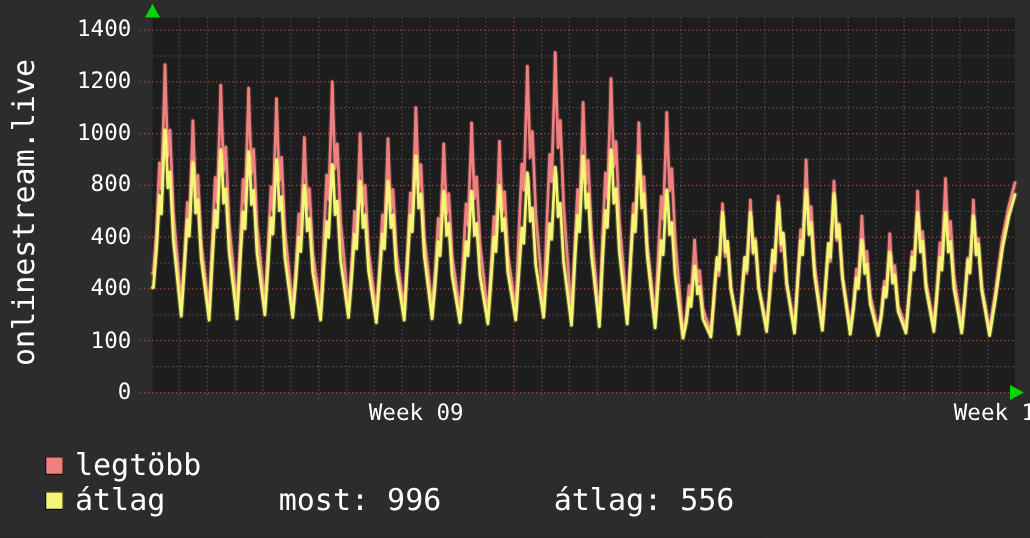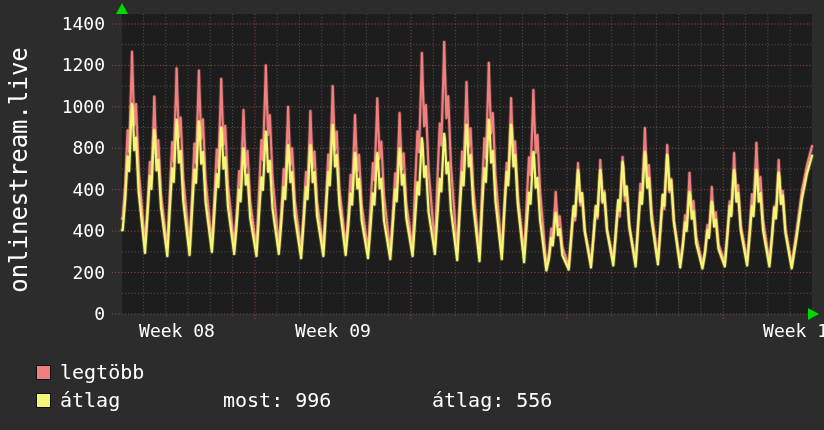--- a/index.html
+++ b/index.html
@@ -10,23 +10,23 @@
   .vtitle{position:absolute;left:19px;top:170px;transform:translate(-50%,-50%) rotate(-90deg);
           font-size:24px;white-space:nowrap;letter-spacing:0;}
   .ylab{position:absolute;left:33px;width:72px;text-align:right;font-size:18px;line-height:18px;}
   .yt0{top:305px}.yt1{top:264px}.yt2{top:222px}.yt3{top:181px}
   .yt4{top:139px}.yt5{top:98px}.yt6{top:56px}.yt7{top:15px}
   .wlab{position:absolute;top:322px;width:80px;text-align:center;font-size:18px;line-height:18px;white-space:nowrap;}
   .wl0{left:137px}.wl1{left:293px}.wl2{left:449px}.wl3{left:605px}.wl4{left:761px}
   .sw{position:absolute;width:13px;height:13px;border:1px solid #101010;}
   .sw-max{left:36px;top:365px;background:#f08080;}
   .sw-avg{left:36px;top:393px;background:#f6f676;}
-  .ltext{position:absolute;font-size:20px;line-height:18px;white-space:nowrap;}
+  .ltext{position:absolute;font-size:24px;line-height:18px;white-space:nowrap;}
   .lg1{left:60px;top:363px}.lg2{left:60px;top:391px}
-  .st0{left:223px;top:391px}.st1{left:432px;top:391px}.st2{left:677px;top:391px}
+  .st0{left:223px;top:391px}.st1{left:443px;top:391px}.st2{left:677px;top:391px}
 </style>
 </head>
 <body>
 
 <div class="stage">
 
   <svg id="plot" width="824" height="430">
       <rect x="122" y="14" width="690" height="300" fill="#1d1d1d"></rect>
       <g>
         <line x1="122" y1="293.2857142857143" x2="812" y2="293.2857142857143" stroke="#545454" stroke-width="1" stroke-dasharray="1 2.2"></line>
@@ -79,29 +79,28 @@
       <polyline points="122.0,218.7 122.7,218.7 125.3,182.9 127.6,130.4 129.1,151.4 131.6,70.1 132.0,51.8 132.7,78.0 134.3,125.2 136.0,104.2 138.7,169.8 145.0,243.6 147.6,205.4 149.9,161.9 151.4,179.3 153.9,111.9 154.3,96.7 155.0,118.4 156.6,157.5 158.3,140.2 161.0,194.5 167.3,247.7 169.9,191.2 172.2,142.0 173.7,161.7 176.2,85.5 176.6,68.3 177.3,92.9 178.9,137.1 180.6,117.5 183.3,178.9 189.6,245.6 192.2,192.3 194.5,143.6 196.0,163.1 198.5,87.6 198.9,70.6 199.6,94.9 201.2,138.8 202.9,119.3 205.6,180.1 211.9,243.6 214.5,196.4 216.8,149.4 218.3,168.2 220.8,95.4 221.2,78.9 221.9,102.4 223.5,144.7 225.2,125.9 227.9,184.7 234.2,245.6 236.8,212.0 239.1,171.2 240.6,187.5 243.1,124.2 243.5,110.0 244.2,130.4 245.8,167.1 247.5,150.8 250.2,201.8 256.5,247.7 259.1,189.7 261.4,140.0 262.9,159.9 265.4,82.8 265.8,65.4 266.5,90.3 268.1,135.0 269.8,115.1 272.5,177.3 278.8,245.6 281.4,210.4 283.7,169.0 285.2,185.6 287.7,121.4 288.1,106.9 288.8,127.6 290.4,164.9 292.1,148.3 294.8,200.1 301.1,249.8 303.7,212.5 306.0,171.9 307.5,188.1 310.0,125.2 310.4,111.0 311.1,131.3 312.7,167.8 314.4,151.6 317.1,202.3 323.4,247.7 326.0,200.1 328.3,154.5 329.8,172.7 332.3,102.1 332.7,86.1 333.4,108.9 335.0,149.9 336.7,131.7 339.4,188.7 345.7,245.6 348.3,214.6 350.6,174.8 352.1,190.7 354.6,129.1 355.0,115.1 355.7,135.0 357.3,170.8 359.0,154.9 361.7,204.6 368.0,249.8 370.6,206.2 372.9,163.1 374.4,180.3 376.9,113.5 377.3,98.4 378.0,119.9 379.6,158.7 381.3,141.5 384.0,195.4 390.3,251.9 392.9,213.5 395.2,173.3 396.7,189.4 399.2,127.1 399.6,113.1 400.3,133.2 401.9,169.3 403.6,153.3 406.3,203.5 412.6,247.7 415.2,183.5 417.5,131.3 419.0,152.2 421.5,71.3 421.9,53.0 422.6,79.1 424.2,126.1 425.9,105.2 428.6,170.4 434.9,245.6 437.5,178.0 439.8,123.6 441.3,145.4 443.8,61.1 444.2,42.0 444.9,69.2 446.5,118.2 448.2,96.4 450.9,164.4 457.2,251.9 459.8,198.0 462.1,151.6 463.6,170.2 466.1,98.2 466.5,82.0 467.2,105.2 468.8,147.0 470.5,128.4 473.2,186.4 479.5,253.9 482.1,188.5 484.4,138.3 485.9,158.3 488.4,80.5 488.8,62.9 489.5,88.0 491.1,133.2 492.8,113.2 495.5,175.9 501.8,251.9 504.4,206.1 506.7,162.9 508.2,180.2 510.7,113.3 511.1,98.2 511.8,119.7 513.4,158.6 515.1,141.3 517.8,195.3 524.1,253.9 526.7,202.0 529.0,157.3 530.5,175.2 533.0,105.8 533.4,90.1 534.1,112.5 535.7,152.8 537.4,134.9 540.1,190.8 546.4,266.4 549.0,253.0 551.3,228.6 552.8,238.4 555.3,200.5 555.7,192.0 556.4,204.2 558.0,226.2 559.7,216.4 562.4,246.9 568.7,266.4 571.3,238.5 573.6,208.3 575.1,220.4 577.6,173.6 578.0,163.0 578.7,178.1 580.3,205.3 582.0,193.2 584.7,230.9 591.0,262.2 593.6,237.0 595.9,206.3 597.4,218.6 599.9,170.9 600.3,160.1 601.0,175.5 602.6,203.2 604.3,190.9 607.0,229.4 613.3,260.1 615.9,235.5 618.2,204.1 619.7,216.7 622.2,168.0 622.6,157.0 623.3,172.7 624.9,200.9 626.6,188.4 629.3,227.6 635.6,262.2 638.2,221.0 640.5,183.8 642.0,198.7 644.5,141.0 644.9,128.0 645.6,146.6 647.2,180.1 648.9,165.2 651.6,211.7 657.9,260.1 660.5,229.5 662.8,195.7 664.3,209.2 666.8,156.8 667.2,145.0 667.9,161.9 669.5,192.3 671.2,178.8 673.9,221.0 680.2,262.2 682.8,243.5 685.1,215.3 686.6,226.5 689.1,182.8 689.5,172.9 690.2,187.0 691.8,212.4 693.5,201.1 696.2,236.4 702.5,264.3 705.1,250.5 707.4,225.1 708.9,235.3 711.4,195.9 711.8,187.0 712.5,199.7 714.1,222.6 715.8,212.4 718.5,244.2 724.8,262.2 727.4,233.5 729.7,201.3 731.2,214.2 733.7,164.3 734.1,153.0 734.8,169.1 736.4,198.1 738.1,185.2 740.8,225.5 747.1,260.1 749.7,228.4 752.0,194.2 753.5,207.9 756.0,154.9 756.4,142.9 757.1,160.0 758.7,190.8 760.4,177.1 763.1,219.9 769.4,262.2 772.0,237.0 774.3,206.3 775.8,218.6 778.3,170.9 778.7,160.1 779.4,175.5 781.0,203.2 782.7,190.9 785.4,229.4 791.7,264.3 796.6,231.1 802.1,189.7 807.1,164.9 812.0,146.2" fill="none" stroke="#f08080" stroke-width="2.2" stroke-linejoin="round" stroke-linecap="round"></polyline>
       <polyline points="122.0,230.1 122.7,230.1 125.3,198.5 127.6,156.5 129.1,171.2 131.6,110.3 132.0,104.0 132.7,110.3 134.3,150.2 136.0,137.6 138.7,192.2 145.0,252.9 147.6,212.8 149.9,176.0 151.4,188.9 153.9,135.6 154.3,130.1 155.0,135.6 156.6,170.5 158.3,159.5 161.0,207.3 167.3,256.0 169.9,207.2 172.2,168.4 173.7,182.0 176.2,125.7 176.6,119.9 177.3,125.7 178.9,162.6 180.6,151.0 183.3,201.4 189.6,255.0 192.2,208.0 194.5,169.5 196.0,183.0 198.5,127.1 198.9,121.4 199.6,127.1 201.2,163.7 202.9,152.2 205.6,202.3 211.9,251.9 214.5,211.5 216.8,174.2 218.3,187.2 220.8,133.2 221.2,127.6 221.9,133.2 223.5,168.6 225.2,157.4 227.9,205.9 234.2,253.9 236.8,222.9 239.1,189.7 240.6,201.3 243.1,153.3 243.5,148.3 244.2,153.3 245.8,184.7 247.5,174.8 250.2,217.9 256.5,256.0 259.1,213.7 261.4,177.3 262.9,190.0 265.4,137.2 265.8,131.7 266.5,137.2 268.1,171.8 269.8,160.9 272.5,208.3 278.8,253.9 281.4,221.0 283.7,187.2 285.2,199.1 287.7,150.0 288.1,145.0 288.8,150.0 290.4,182.2 292.1,172.0 294.8,216.0 301.1,258.1 303.7,221.0 306.0,187.2 307.5,199.1 310.0,150.0 310.4,145.0 311.1,150.0 312.7,182.2 314.4,172.0 317.1,216.0 323.4,256.0 326.0,210.0 328.3,172.2 329.8,185.4 332.3,130.6 332.7,124.9 333.4,130.6 335.0,166.5 336.7,155.1 339.4,204.3 345.7,255.0 348.3,225.5 350.6,193.3 352.1,204.6 354.6,157.9 355.0,153.0 355.7,157.9 357.3,188.5 359.0,178.8 361.7,220.6 368.0,258.1 370.6,225.5 372.9,193.3 374.4,204.6 376.9,157.9 377.3,153.0 378.0,157.9 379.6,188.5 381.3,178.8 384.0,220.6 390.3,259.1 392.9,222.9 395.2,189.7 396.7,201.3 399.2,153.3 399.6,148.3 400.3,153.3 401.9,184.7 403.6,174.8 406.3,217.9 412.6,256.0 415.2,217.4 417.5,182.3 419.0,194.6 421.5,143.6 421.9,138.3 422.6,143.6 424.2,177.0 425.9,166.4 428.6,212.1 434.9,253.9 437.5,214.9 439.8,178.8 441.3,191.5 443.8,139.2 444.2,133.8 444.9,139.2 446.5,173.4 448.2,162.6 450.9,209.5 457.2,260.1 459.8,210.0 462.1,172.2 463.6,185.4 466.1,130.6 466.5,124.9 467.2,130.6 468.8,166.5 470.5,155.1 473.2,204.3 479.5,261.2 482.1,207.2 484.4,168.4 485.9,182.0 488.4,125.7 488.8,119.9 489.5,125.7 491.1,162.6 492.8,151.0 495.5,201.4 501.8,259.1 504.4,210.0 506.7,172.2 508.2,185.4 510.7,130.6 511.1,124.9 511.8,130.6 513.4,166.5 515.1,155.1 517.8,204.3 524.1,262.2 526.7,224.9 529.0,192.5 530.5,203.8 533.0,156.9 533.4,152.0 534.1,156.9 535.7,187.7 537.4,177.9 540.1,220.0 546.4,270.5 549.0,258.4 551.3,238.2 552.8,245.3 555.3,215.9 555.7,212.9 556.4,215.9 558.0,235.2 559.7,229.1 562.4,255.4 568.7,269.5 571.3,234.8 573.6,206.0 575.1,216.1 577.6,174.4 578.0,170.0 578.7,174.4 580.3,201.7 582.0,193.1 584.7,230.5 591.0,267.4 593.6,234.8 595.9,206.0 597.4,216.1 599.9,174.4 600.3,170.0 601.0,174.4 602.6,201.7 604.3,193.1 607.0,230.5 613.3,265.3 615.9,230.4 618.2,200.0 619.7,210.6 622.2,166.5 622.6,162.0 623.3,166.5 624.9,195.4 626.6,186.3 629.3,225.8 635.6,266.4 638.2,224.9 640.5,192.5 642.0,203.8 644.5,156.9 644.9,152.0 645.6,156.9 647.2,187.7 648.9,177.9 651.6,220.0 657.9,264.3 660.5,226.5 662.8,194.7 664.3,205.8 666.8,159.7 667.2,154.9 667.9,159.7 669.5,189.9 671.2,180.4 673.9,221.7 680.2,267.4 682.8,246.9 685.1,222.5 686.6,231.0 689.1,195.7 689.5,192.0 690.2,195.7 691.8,218.8 693.5,211.5 696.2,243.2 702.5,268.4 705.1,252.4 707.4,230.0 708.9,237.8 711.4,205.3 711.8,201.9 712.5,205.3 714.1,226.6 715.8,219.9 718.5,249.0 724.8,266.4 727.4,234.8 729.7,206.0 731.2,216.1 733.7,174.4 734.1,170.0 734.8,174.4 736.4,201.7 738.1,193.1 740.8,230.5 747.1,265.3 749.7,234.8 752.0,206.0 753.5,216.1 756.0,174.4 756.4,170.0 757.1,174.4 758.7,201.7 760.4,193.1 763.1,230.5 769.4,266.4 772.0,236.4 774.3,208.2 775.8,218.1 778.3,177.2 778.7,172.9 779.4,177.2 781.0,204.0 782.7,195.5 785.4,232.2 791.7,268.4 796.6,237.4 802.1,198.0 807.1,173.1 812.0,155.7" fill="none" stroke="#f6f676" stroke-width="4" stroke-opacity="0.25" stroke-linejoin="round" stroke-linecap="round"></polyline>
       <polyline points="122.0,230.1 122.7,230.1 125.3,198.5 127.6,156.5 129.1,171.2 131.6,110.3 132.0,104.0 132.7,110.3 134.3,150.2 136.0,137.6 138.7,192.2 145.0,252.9 147.6,212.8 149.9,176.0 151.4,188.9 153.9,135.6 154.3,130.1 155.0,135.6 156.6,170.5 158.3,159.5 161.0,207.3 167.3,256.0 169.9,207.2 172.2,168.4 173.7,182.0 176.2,125.7 176.6,119.9 177.3,125.7 178.9,162.6 180.6,151.0 183.3,201.4 189.6,255.0 192.2,208.0 194.5,169.5 196.0,183.0 198.5,127.1 198.9,121.4 199.6,127.1 201.2,163.7 202.9,152.2 205.6,202.3 211.9,251.9 214.5,211.5 216.8,174.2 218.3,187.2 220.8,133.2 221.2,127.6 221.9,133.2 223.5,168.6 225.2,157.4 227.9,205.9 234.2,253.9 236.8,222.9 239.1,189.7 240.6,201.3 243.1,153.3 243.5,148.3 244.2,153.3 245.8,184.7 247.5,174.8 250.2,217.9 256.5,256.0 259.1,213.7 261.4,177.3 262.9,190.0 265.4,137.2 265.8,131.7 266.5,137.2 268.1,171.8 269.8,160.9 272.5,208.3 278.8,253.9 281.4,221.0 283.7,187.2 285.2,199.1 287.7,150.0 288.1,145.0 288.8,150.0 290.4,182.2 292.1,172.0 294.8,216.0 301.1,258.1 303.7,221.0 306.0,187.2 307.5,199.1 310.0,150.0 310.4,145.0 311.1,150.0 312.7,182.2 314.4,172.0 317.1,216.0 323.4,256.0 326.0,210.0 328.3,172.2 329.8,185.4 332.3,130.6 332.7,124.9 333.4,130.6 335.0,166.5 336.7,155.1 339.4,204.3 345.7,255.0 348.3,225.5 350.6,193.3 352.1,204.6 354.6,157.9 355.0,153.0 355.7,157.9 357.3,188.5 359.0,178.8 361.7,220.6 368.0,258.1 370.6,225.5 372.9,193.3 374.4,204.6 376.9,157.9 377.3,153.0 378.0,157.9 379.6,188.5 381.3,178.8 384.0,220.6 390.3,259.1 392.9,222.9 395.2,189.7 396.7,201.3 399.2,153.3 399.6,148.3 400.3,153.3 401.9,184.7 403.6,174.8 406.3,217.9 412.6,256.0 415.2,217.4 417.5,182.3 419.0,194.6 421.5,143.6 421.9,138.3 422.6,143.6 424.2,177.0 425.9,166.4 428.6,212.1 434.9,253.9 437.5,214.9 439.8,178.8 441.3,191.5 443.8,139.2 444.2,133.8 444.9,139.2 446.5,173.4 448.2,162.6 450.9,209.5 457.2,260.1 459.8,210.0 462.1,172.2 463.6,185.4 466.1,130.6 466.5,124.9 467.2,130.6 468.8,166.5 470.5,155.1 473.2,204.3 479.5,261.2 482.1,207.2 484.4,168.4 485.9,182.0 488.4,125.7 488.8,119.9 489.5,125.7 491.1,162.6 492.8,151.0 495.5,201.4 501.8,259.1 504.4,210.0 506.7,172.2 508.2,185.4 510.7,130.6 511.1,124.9 511.8,130.6 513.4,166.5 515.1,155.1 517.8,204.3 524.1,262.2 526.7,224.9 529.0,192.5 530.5,203.8 533.0,156.9 533.4,152.0 534.1,156.9 535.7,187.7 537.4,177.9 540.1,220.0 546.4,270.5 549.0,258.4 551.3,238.2 552.8,245.3 555.3,215.9 555.7,212.9 556.4,215.9 558.0,235.2 559.7,229.1 562.4,255.4 568.7,269.5 571.3,234.8 573.6,206.0 575.1,216.1 577.6,174.4 578.0,170.0 578.7,174.4 580.3,201.7 582.0,193.1 584.7,230.5 591.0,267.4 593.6,234.8 595.9,206.0 597.4,216.1 599.9,174.4 600.3,170.0 601.0,174.4 602.6,201.7 604.3,193.1 607.0,230.5 613.3,265.3 615.9,230.4 618.2,200.0 619.7,210.6 622.2,166.5 622.6,162.0 623.3,166.5 624.9,195.4 626.6,186.3 629.3,225.8 635.6,266.4 638.2,224.9 640.5,192.5 642.0,203.8 644.5,156.9 644.9,152.0 645.6,156.9 647.2,187.7 648.9,177.9 651.6,220.0 657.9,264.3 660.5,226.5 662.8,194.7 664.3,205.8 666.8,159.7 667.2,154.9 667.9,159.7 669.5,189.9 671.2,180.4 673.9,221.7 680.2,267.4 682.8,246.9 685.1,222.5 686.6,231.0 689.1,195.7 689.5,192.0 690.2,195.7 691.8,218.8 693.5,211.5 696.2,243.2 702.5,268.4 705.1,252.4 707.4,230.0 708.9,237.8 711.4,205.3 711.8,201.9 712.5,205.3 714.1,226.6 715.8,219.9 718.5,249.0 724.8,266.4 727.4,234.8 729.7,206.0 731.2,216.1 733.7,174.4 734.1,170.0 734.8,174.4 736.4,201.7 738.1,193.1 740.8,230.5 747.1,265.3 749.7,234.8 752.0,206.0 753.5,216.1 756.0,174.4 756.4,170.0 757.1,174.4 758.7,201.7 760.4,193.1 763.1,230.5 769.4,266.4 772.0,236.4 774.3,208.2 775.8,218.1 778.3,177.2 778.7,172.9 779.4,177.2 781.0,204.0 782.7,195.5 785.4,232.2 791.7,268.4 796.6,237.4 802.1,198.0 807.1,173.1 812.0,155.7" fill="none" stroke="#f6f676" stroke-width="2.2" stroke-linejoin="round" stroke-linecap="round"></polyline>
       <polygon points="116,14 128,14 122,3" fill="#00d800"></polygon>
       <polygon points="808,308 808,320 819,314" fill="#00d800"></polygon>
     </svg>
 
   <div class="vtitle">onlinestream.live</div>
 
   <div class="ylab yt0">0</div>
-  <div class="ylab yt1">200</div>
+  <div class="ylab yt1">100</div>
   <div class="ylab yt2">400</div>
   <div class="ylab yt3">400</div>
   <div class="ylab yt4">800</div>
   <div class="ylab yt5">1000</div>
   <div class="ylab yt6">1200</div>
   <div class="ylab yt7">1400</div>
 
-  <div class="wlab wl0">Week 08</div>
   <div class="wlab wl1">Week 09</div>
   <div class="wlab wl4">Week 12</div>
 
   <span class="sw sw-max"></span>
   <div class="ltext lg1">legtöbb</div>
   <span class="sw sw-avg"></span>
   <div class="ltext lg2">átlag</div>
   <div class="ltext st0">most: 996</div>
   <div class="ltext st1">átlag: 556</div>
 

